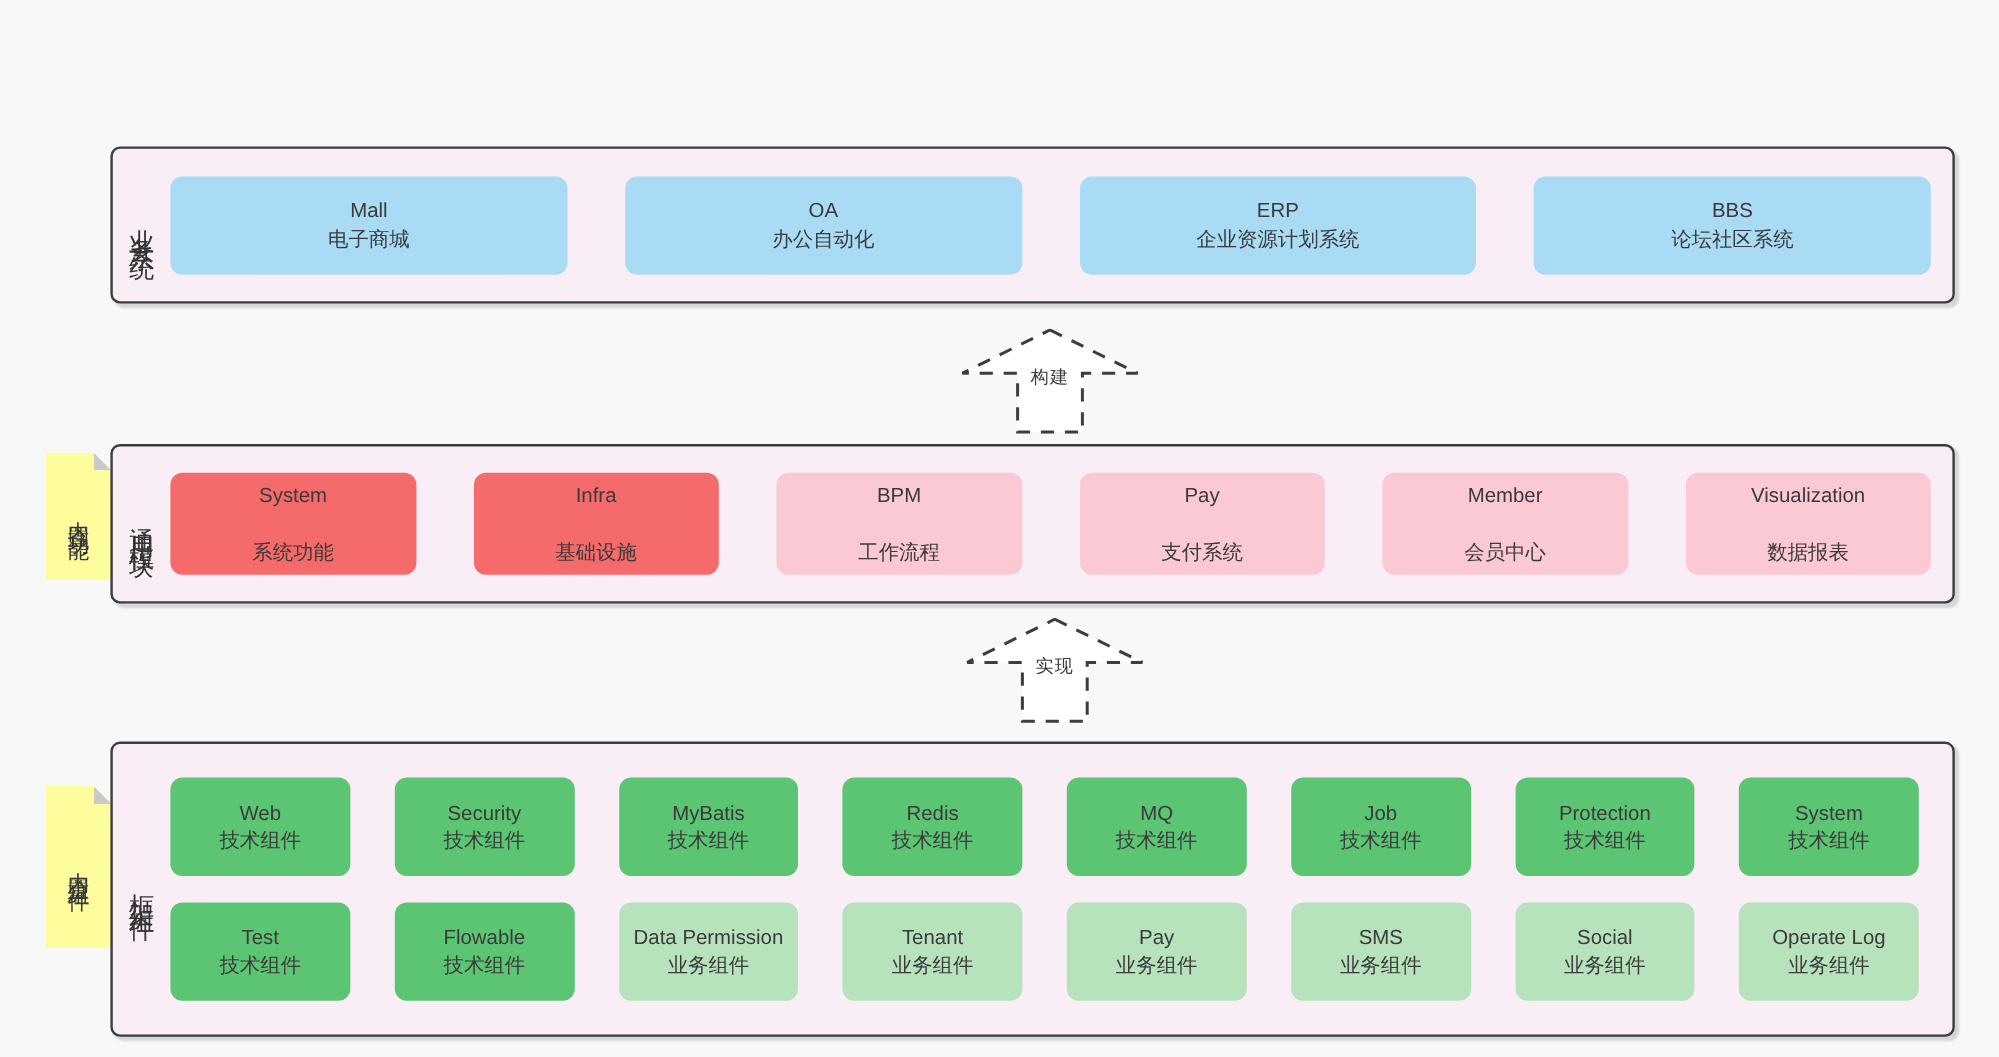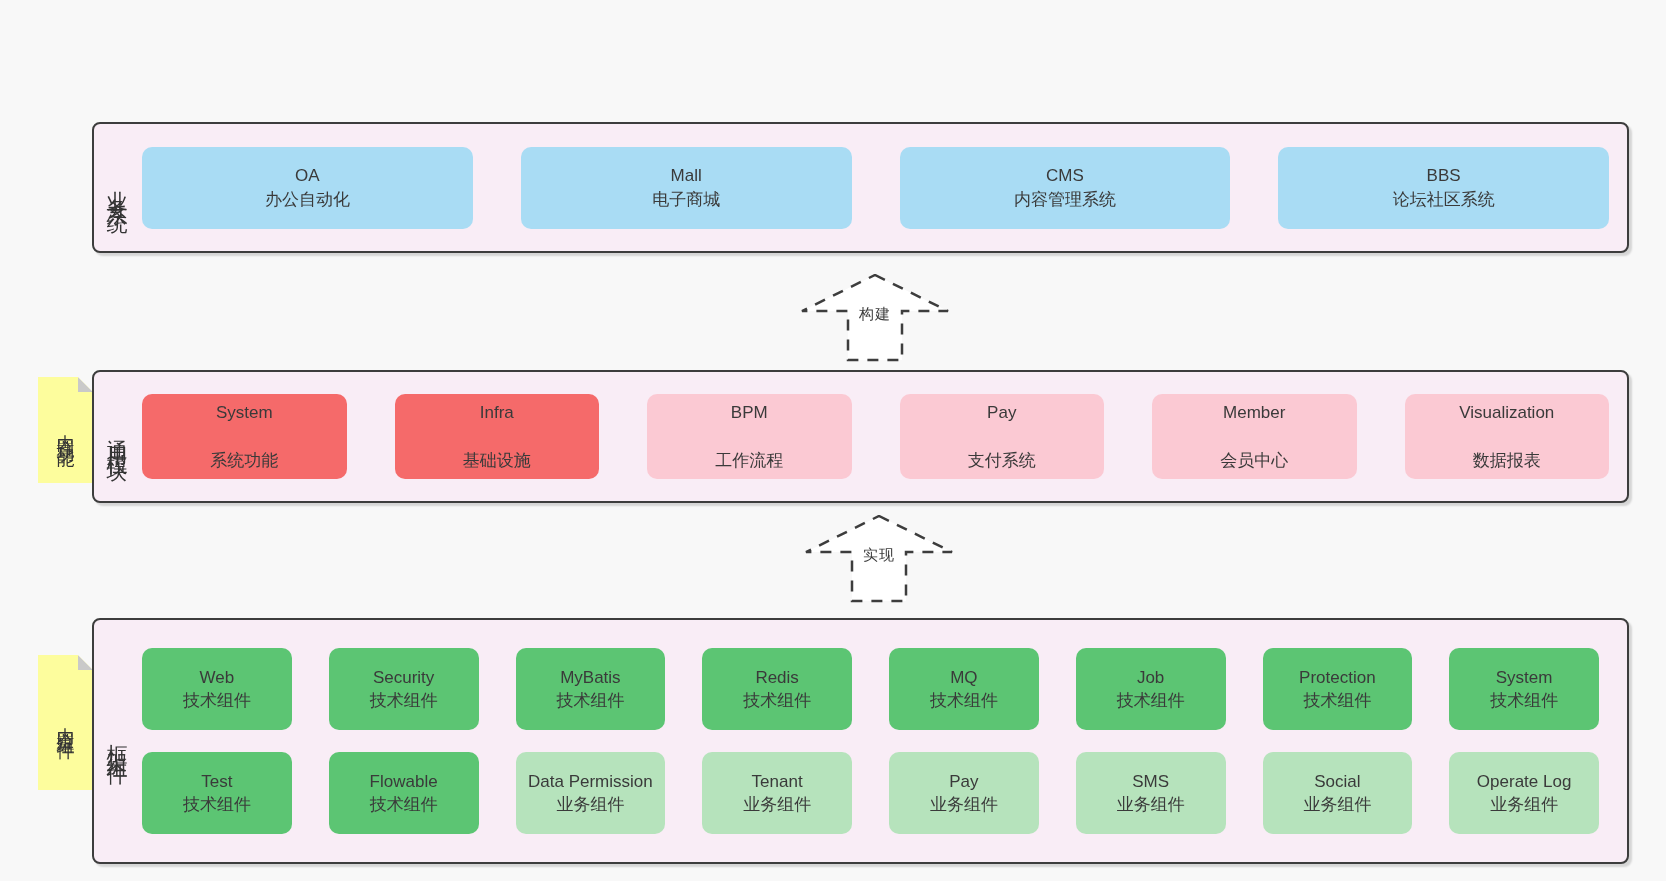--- a/index.html
+++ b/index.html
@@ -139,30 +139,30 @@
     white-space: nowrap;
   }
 </style>
 </head>
 <body>
 
 <div class="layer" id="layer-business">
   <div class="layer-label">业务系统</div>
   <div class="boxes-row">
     <div class="box blue">
+      <div>Mall</div>
+      <div>电子商城</div>
+    </div>
+    <div class="box blue">
       <div>OA</div>
       <div>办公自动化</div>
     </div>
     <div class="box blue">
-      <div>Mall</div>
-      <div>电子商城</div>
-    </div>
-    <div class="box blue">
-      <div>CMS</div>
-      <div>内容管理系统</div>
+      <div>ERP</div>
+      <div>企业资源计划系统</div>
     </div>
     <div class="box blue">
       <div>BBS</div>
       <div>论坛社区系统</div>
     </div>
   </div>
 </div>
 
 <div class="arrow" id="arrow-build">
   <svg viewBox="0 0 150 88">

